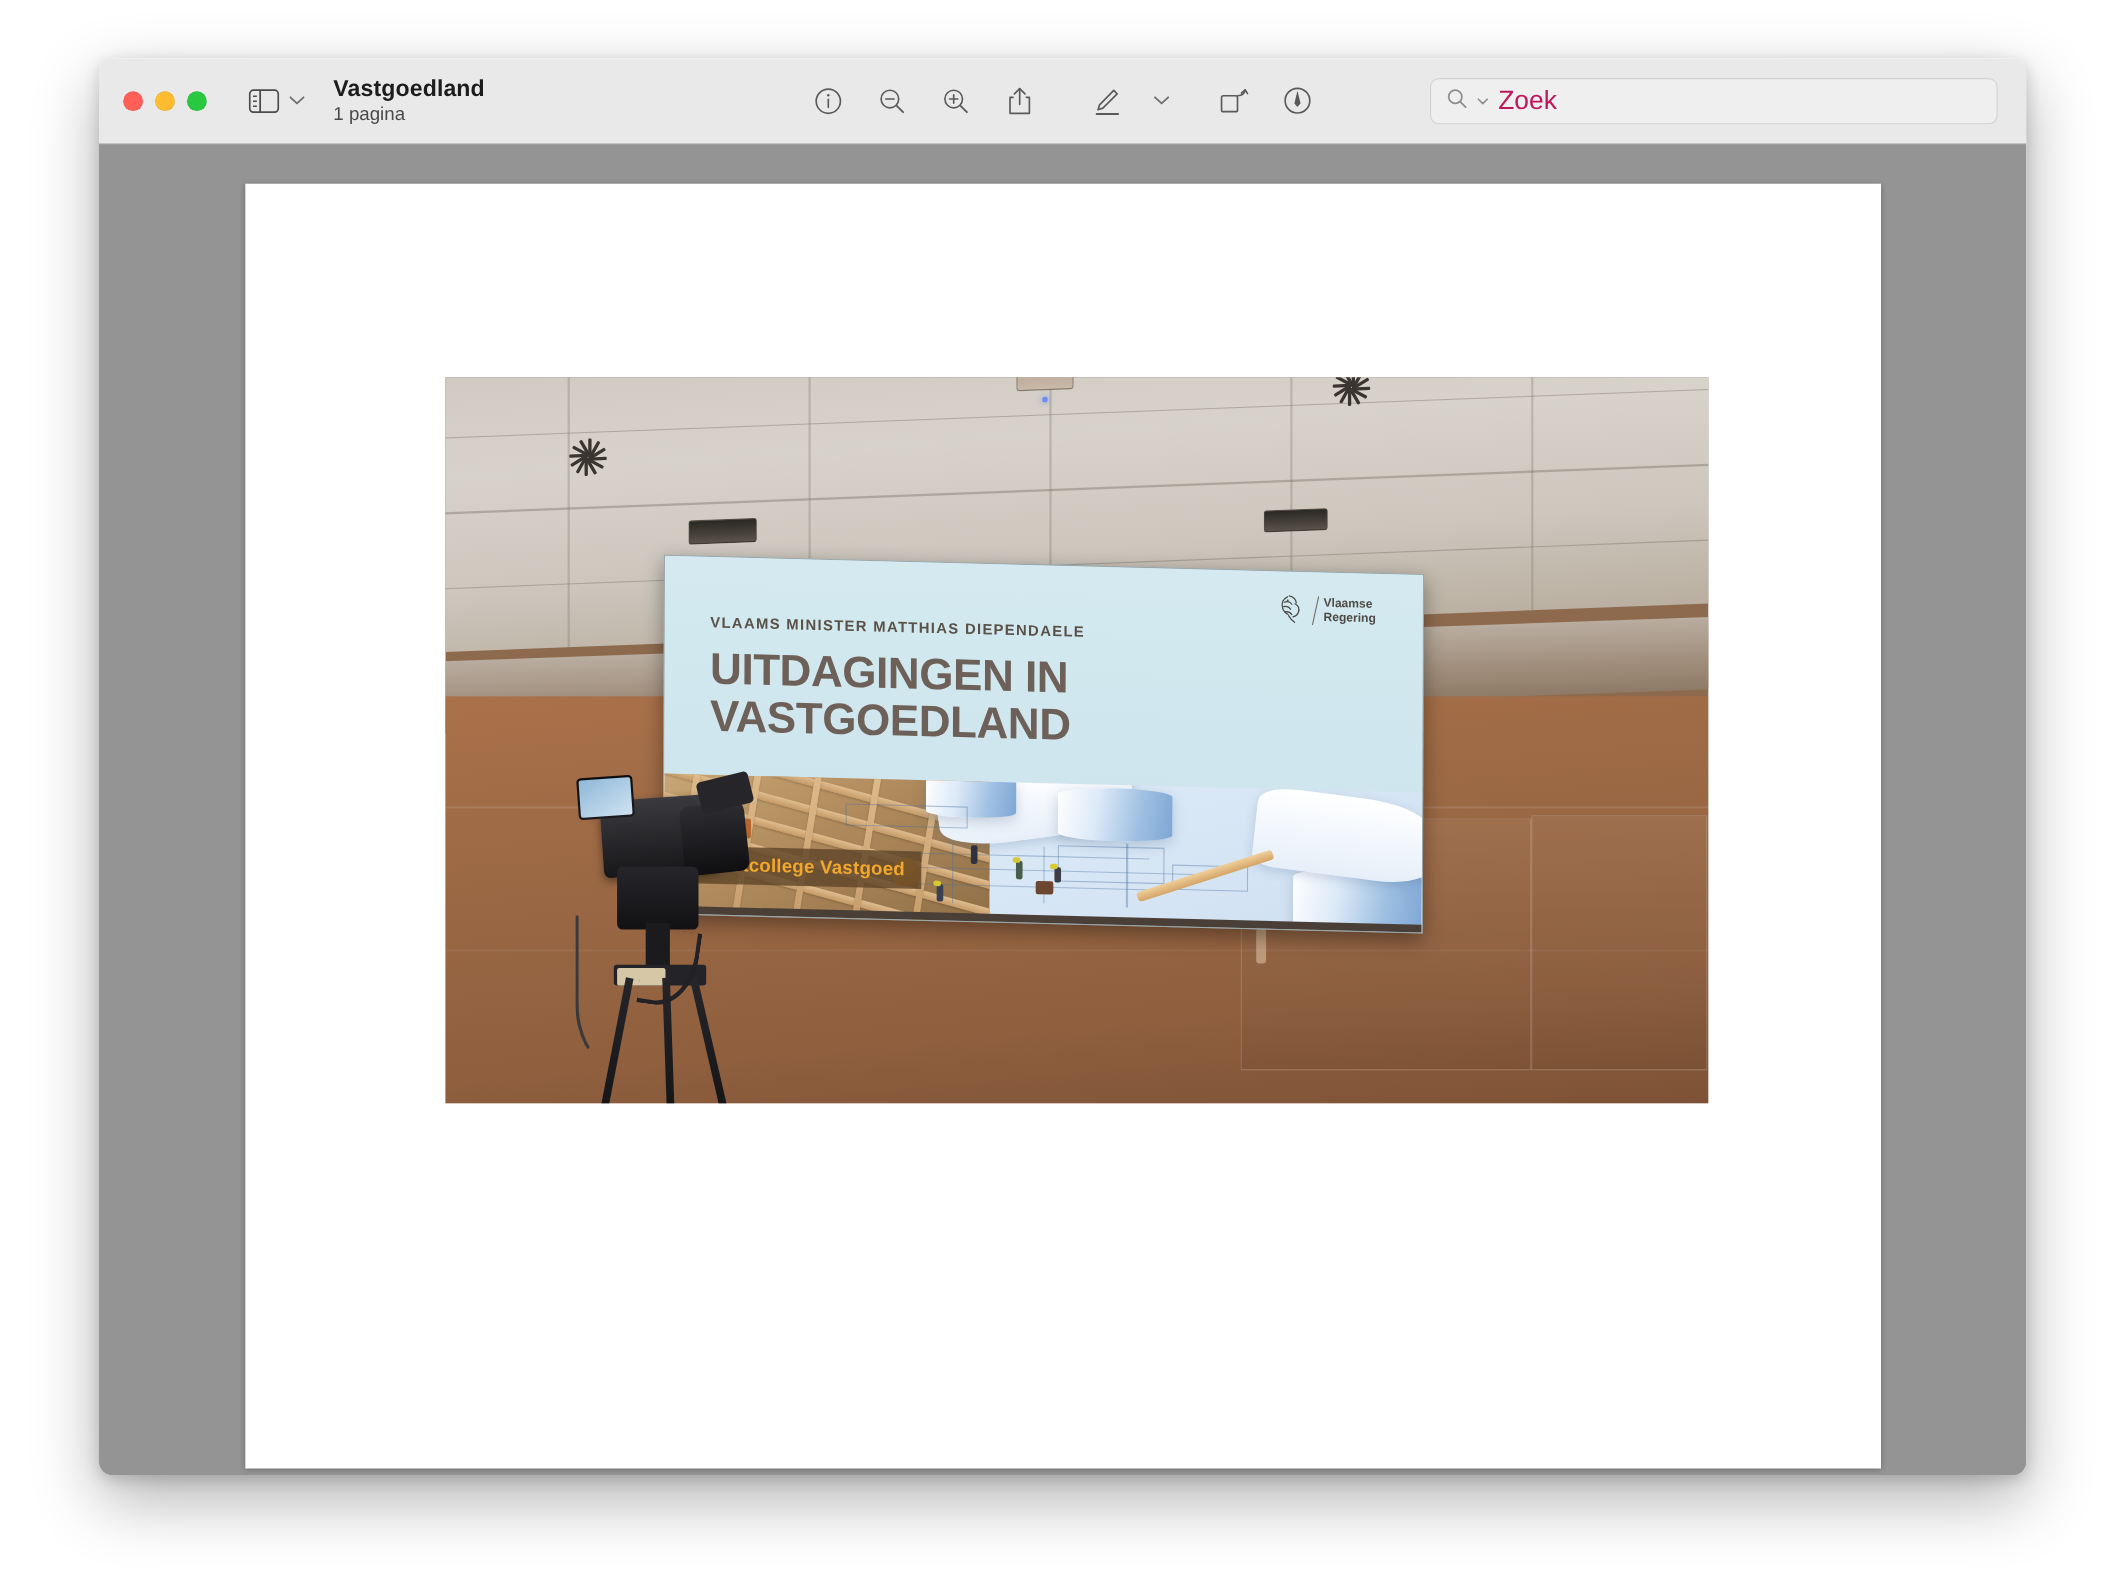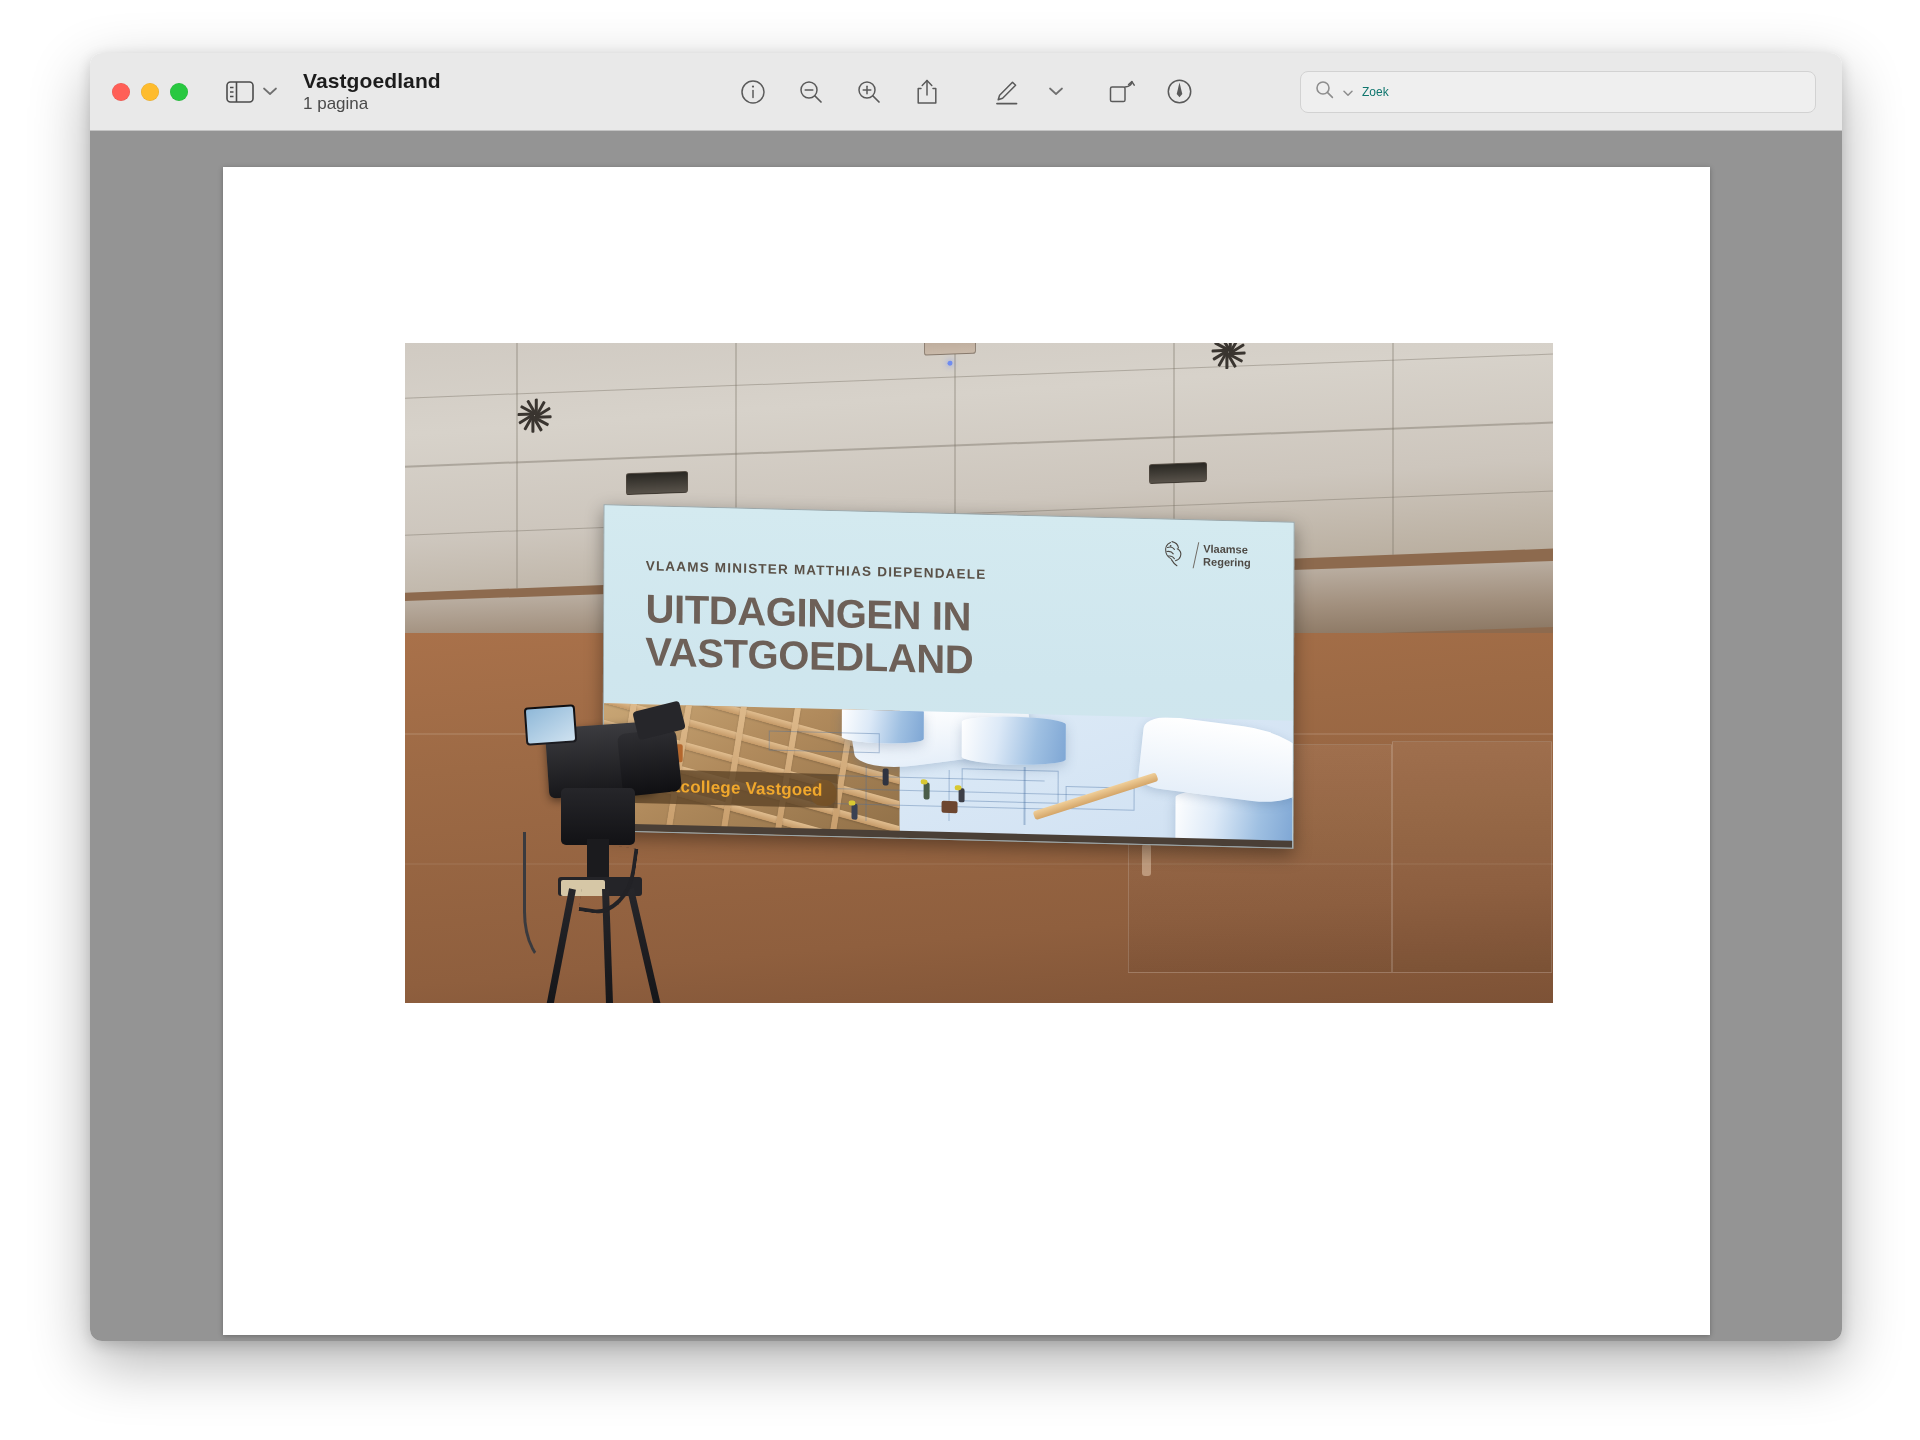--- a/index.html
+++ b/index.html
@@ -76,21 +76,21 @@
   .toolbar-right { margin-left: auto; display: flex; align-items: center; gap: 14px; }
   .search-box {
     width: 516px; height: 42px;
     background: #efefef;
     border: 1px solid #d2d2d2;
     border-radius: 8px;
     display: flex; align-items: center;
     padding: 0 14px;
     gap: 9px;
   }
-  .search-ph { font-size: 12px; color: #0f766e; }
+  .search-ph { font-size: 24px; color: #be185d; }
 
   
   .doc-area {
     flex: 1 1 auto;
     background: #949494;
     display: flex;
     justify-content: center;
     padding-top: 36px;
     overflow: hidden;
     position: relative;

